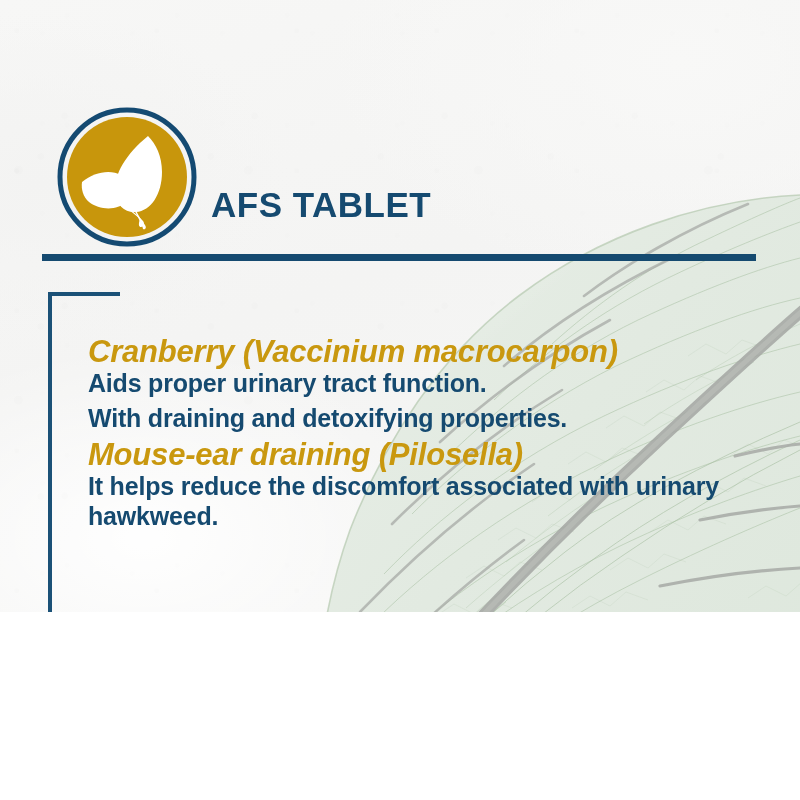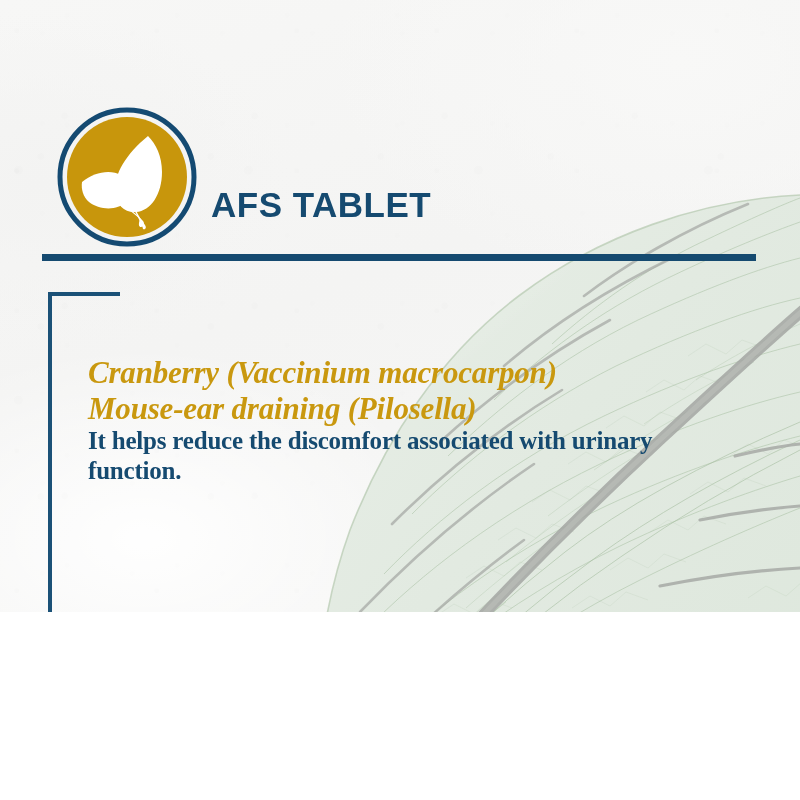--- a/index.html
+++ b/index.html
@@ -84,23 +84,22 @@
     border-left: 4px solid #1b5177;
     border-top: 4px solid #1b5177;
     border-bottom: 4px solid #1b5177;
     box-sizing: border-box;
   }
 
   
   .content {
     position: absolute;
     left: 88px;
-    top: 356px;
+    top: 335px;
     width: 660px;
-    font-family: Liberation Serif, serif;
   }
   .herb-name {
     font-size: 31px;
     font-weight: bold;
     font-style: italic;
     color: #c9980f;
     line-height: 1.1;
     letter-spacing: -0.2px;
     white-space: nowrap;
     margin: 0;
@@ -285,22 +284,24 @@
     </g>
   </svg>
 
   <div class="title">AFS TABLET</div>
   <div class="divider"></div>
   <div class="bracket"></div>
 
   <div class="content">
     <div class="herb-block">
       <div class="herb-name">Cranberry (Vaccinium macrocarpon)</div>
+      <div class="herb-desc">Aids proper urinary tract function.</div>
     </div>
     <div class="herb-block">
+      <div class="herb-desc">With draining and detoxifying properties.</div>
     </div>
     <div class="herb-block">
       <div class="herb-name">Mouse-ear draining (Pilosella)</div>
-      <div class="herb-desc">It helps reduce the discomfort associated with urinary function.</div>
+      <div class="herb-desc">It helps reduce the discomfort associated with urinary hawkweed.</div>
     </div>
   </div>
 
 </div>
 
 </body></html>

